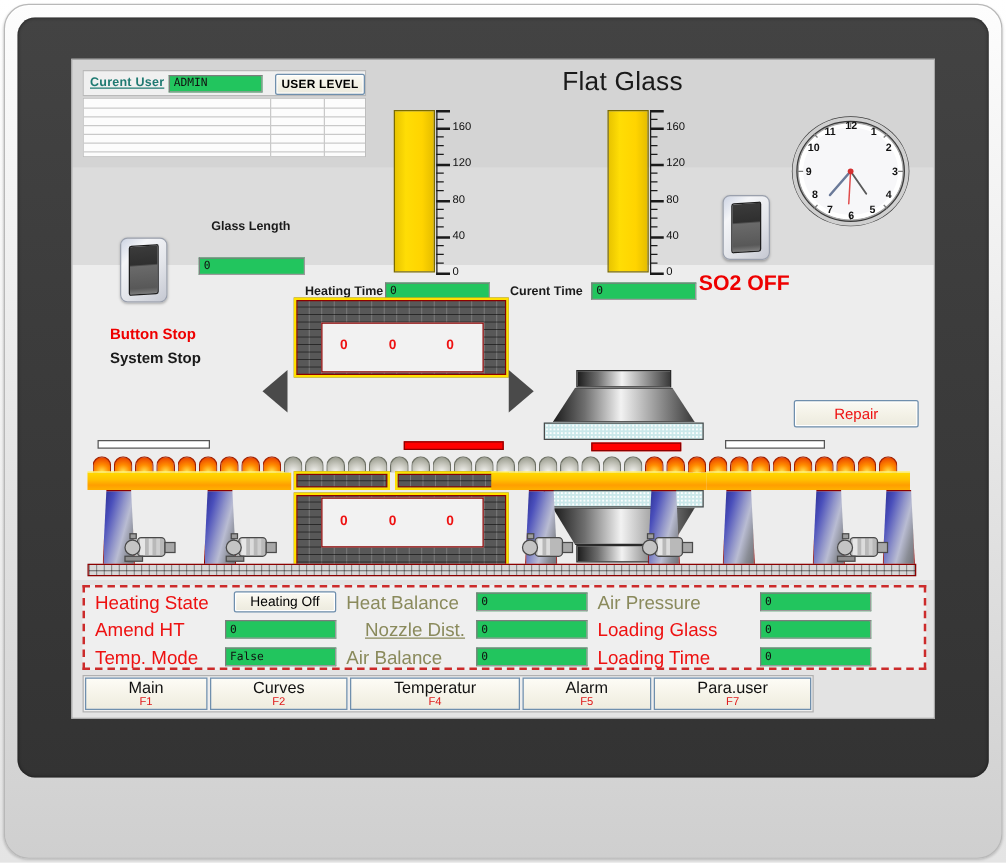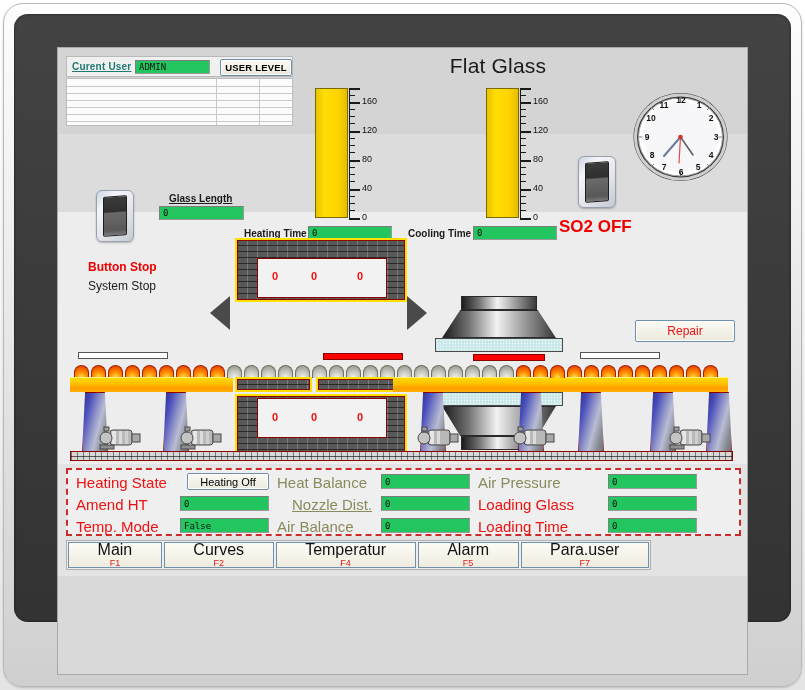--- a/index.html
+++ b/index.html
@@ -39,21 +39,21 @@
     gap: 4px;
     color: #8d8d8d;
     font-size: 15px; font-weight: bold; letter-spacing: .5px;
     font-family: "DejaVu Sans", sans-serif;
   }
   #logo-gear { display:block; }
 
   
   #screen {
     position: absolute; left: 57px; top: 47px;
-    width: 691px; height: 628px;
+    width: 691px; height: 528px;
     background: #d9d9d9;
     border: 1px solid #a9a9a9;
     overflow: hidden;
   }
   .band-top    { position:absolute; left:0; top:0;   width:100%; height:86px;  background:#d4d4d4; }
   .band-mid    { position:absolute; left:0; top:86px;width:100%; height:78px;  background:#dcdcdc; }
   .band-low    { position:absolute; left:0; top:164px;width:100%;height:252px; background:#ededed; }
   .band-panel  { position:absolute; left:0; top:416px;width:100%;height:112px; background:#e3e3e3; }
 
   
@@ -209,21 +209,21 @@
   
   #fkeys { position:absolute; left:8px; top:492px; width:585px; height:30px;
            background:#eeeeee; border:1px solid #b0b0b0; display:flex; }
   .fkey {
     flex:1 1 auto; margin:1px;
     background: linear-gradient(180deg,#fdfcf6 0%,#f5f3e8 55%,#eeecdf 100%);
     border:1px solid #6f8fad;
     display:flex; flex-direction:column; align-items:center; justify-content:center;
     line-height:1.05;
   }
-  .fkey .fl { font-size:16px; color:#111; }
+  .fkey .fl { font-size:13px; color:#111; }
   .fkey .fk { font-size:9px; color:#e01b1b; }
 
   #btn-repair { position:absolute; left:577px; top:272px; width:100px; height:22px; }
   #btn-repair span { color:#ee1111; font-size:12px; }
 </style>
 </head>
 <body>
 
 <div id="monitor">
   <div id="bezel-outer"></div>
@@ -346,37 +346,37 @@
       <span class="clocknum" style="left:15px; top:59px;">8</span>
       <span class="clocknum" style="left:10px; top:41px;">9</span>
       <span class="clocknum" style="left:14px; top:22px;">10</span>
       <span class="clocknum" style="left:27px; top:9px;">11</span>
     </div>
 
     <div class="switch" style="left:38px; top:142px;">
       <div class="lever"></div>
     </div>
     <span class="lbl-red" style="left:30px; top:212px; font-size:12px;">Button Stop</span>
-    <span class="lbl-dark" style="left:30px; top:231px; font-size:12px;">System Stop</span>
-
-    <span class="lbl-dark" style="left:111px; top:145px; font-size:10px; font-weight:bold;text-decoration:underline;">Glass Length</span>
+    <span class="lbl-dark" style="left:30px; top:231px; font-size:12px;font-weight:bold;">System Stop</span>
+
+    <span class="lbl-dark" style="left:111px; top:128px; font-size:10px; font-weight:bold;">Glass Length</span>
     <div class="field" style="position:absolute; left:101px; top:158px; width:85px; height:14px;">0</div>
 
     <div class="switch" style="left:520px; top:108px;">
       <div class="lever"></div>
     </div>
     <span class="lbl-red" style="left:501px; top:169px; font-size:17px;">SO2 OFF</span>
 
     <div class="btn3d" id="btn-repair">
       <span>Repair</span>
     </div>
 
     <span class="lbl-dark" style="left:186px; top:180px; font-size:10px; font-weight:bold;">Heating Time</span>
     <div class="field" style="position:absolute; left:250px; top:178px; width:84px; height:14px;">0</div>
-    <span class="lbl-dark" style="left:350px; top:180px; font-size:10px; font-weight:bold;">Cooling Time</span>
+    <span class="lbl-dark" style="left:350px; top:180px; font-size:10px; font-weight:bold;">Curent Time</span>
     <div class="field" style="position:absolute; left:415px; top:178px; width:84px; height:14px;">0</div>
 
     <div id="diagram">
 
       <div class="whitebar" style="left:20px; top:144px; width:90px;"></div>
       <div class="roller" style="left:16px;  top:157px;"></div>
       <div class="roller" style="left:33px;  top:157px;"></div>
       <div class="roller" style="left:50px;  top:157px;"></div>
       <div class="roller" style="left:67px;  top:157px;"></div>
       <div class="roller" style="left:84px;  top:157px;"></div>

